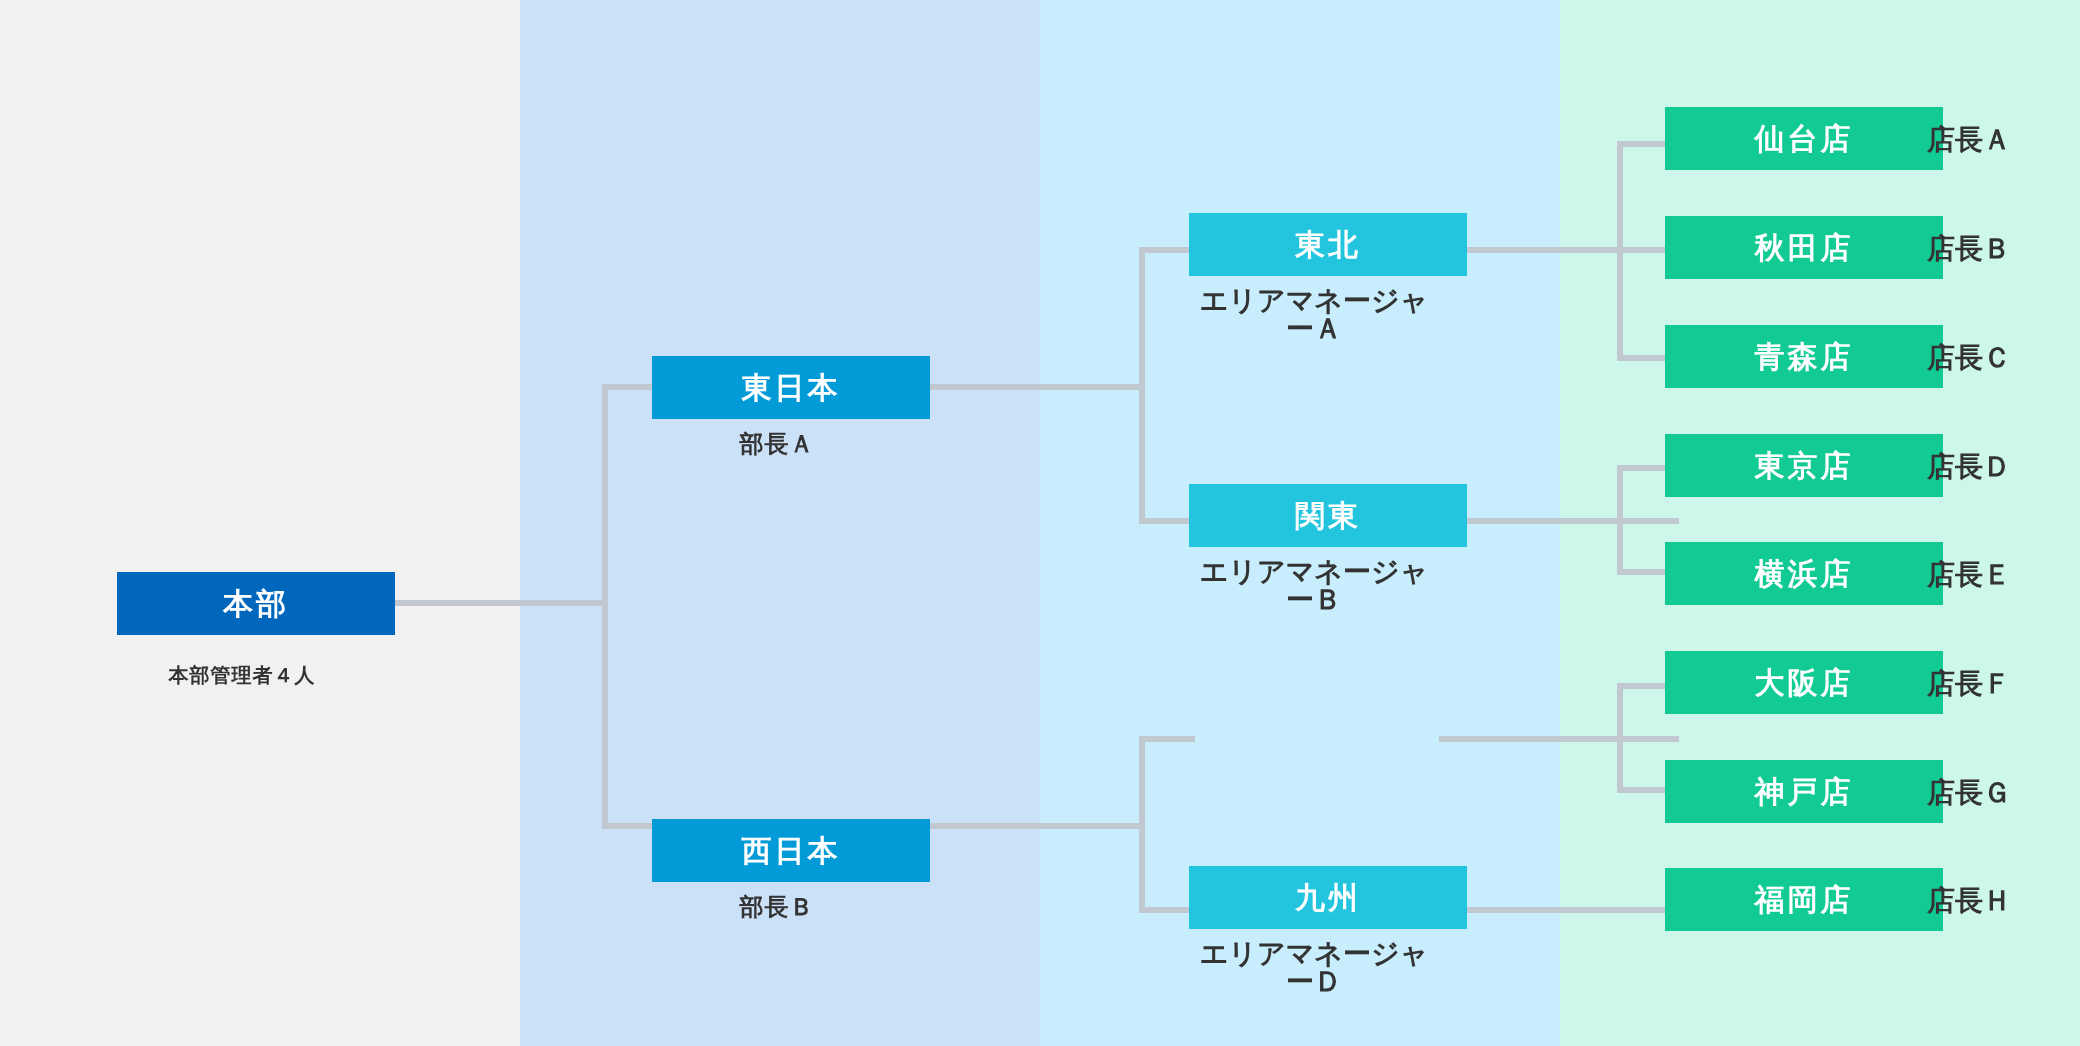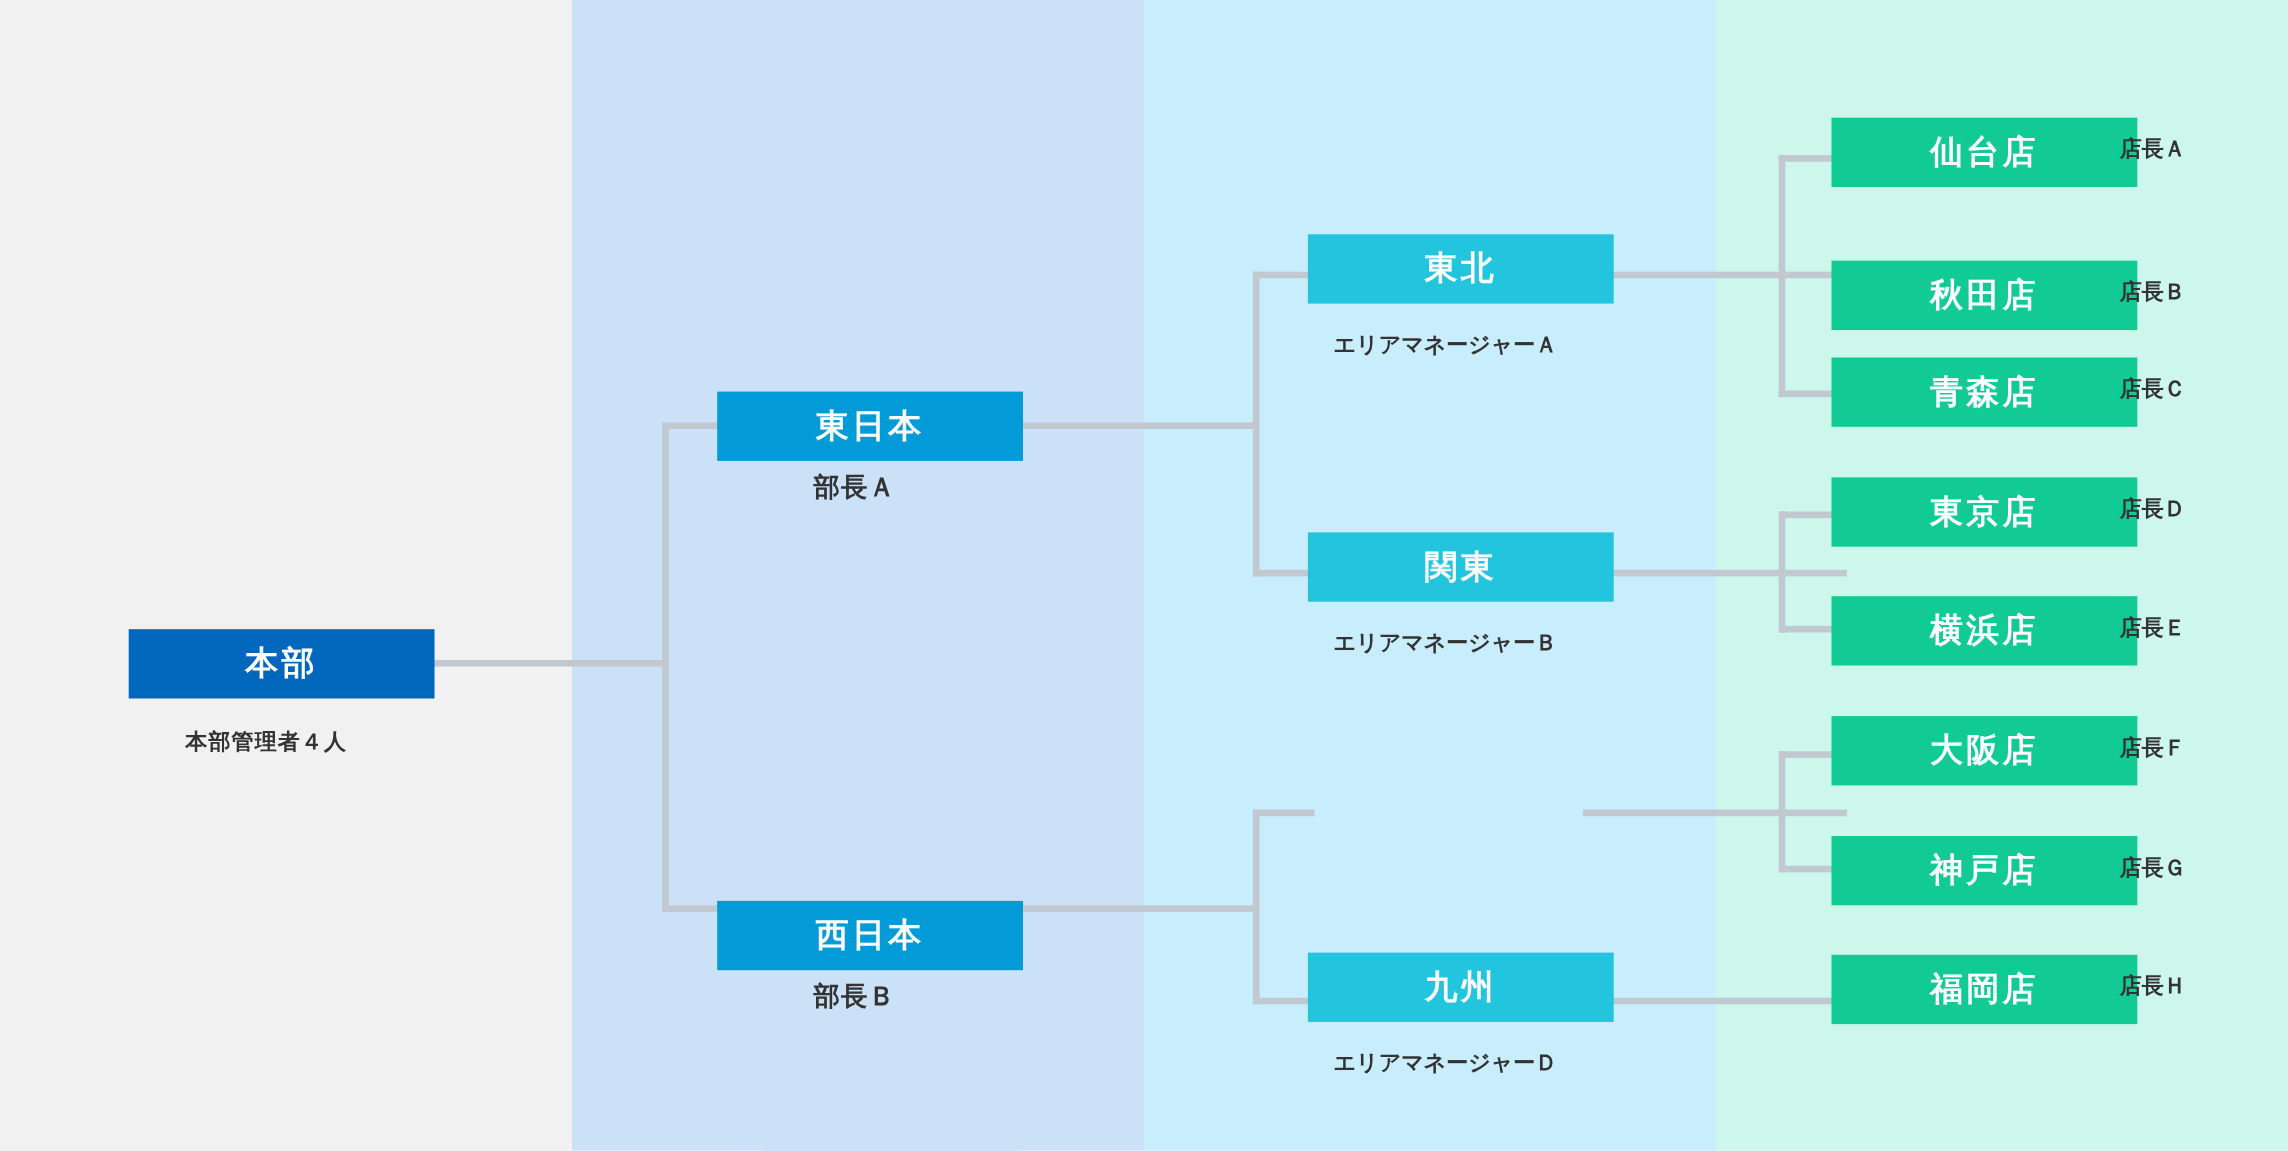--- a/index.html
+++ b/index.html
@@ -43,27 +43,27 @@
   .sub{
     color:#333333;
     font-weight:bold;
     text-align:center;
     width:250px;
     line-height:1;
     position:relative;z-index:3;
   }
   .sub.hq   {font-size:20px;margin-top:30px;letter-spacing:1px;}
   .sub.div  {font-size:24px;margin-top:13px;letter-spacing:1px;}
-  .sub.area {font-size:20px;margin-top:28px;letter-spacing:0px;}
+  .sub.area {font-size:28px;margin-top:13px;letter-spacing:0px;font-family:Liberation Mono, monospace;}
 
   
   .mgr{
     position:absolute;
     left:262px;top:19px;
-    font-size:20px;font-weight:bold;color:#333333;
+    font-size:28px;font-weight:bold;color:#333333;
     white-space:nowrap;line-height:1;
     z-index:3;
   }
 </style>
 </head>
 <body>
 
 <div id="chart">
 
   <div class="band" id="band-hq"></div>
@@ -136,21 +136,21 @@
   <div class="node" style="left:1189px;top:866px;">
     <div class="box area">九州</div>
     <div class="sub area">エリアマネージャーＤ</div>
   </div>
 
   <div class="node" style="left:1665px;top:107px;">
     <div class="box store">仙台店</div>
     <div class="mgr">店長Ａ</div>
   </div>
 
-  <div class="node" style="left:1665px;top:216px;margin-top:21px;">
+  <div class="node" style="left:1665px;top:216px;">
     <div class="box store">秋田店</div>
     <div class="mgr">店長Ｂ</div>
   </div>
 
   <div class="node" style="left:1665px;top:325px;">
     <div class="box store">青森店</div>
     <div class="mgr">店長Ｃ</div>
   </div>
 
   <div class="node" style="left:1665px;top:434px;">

